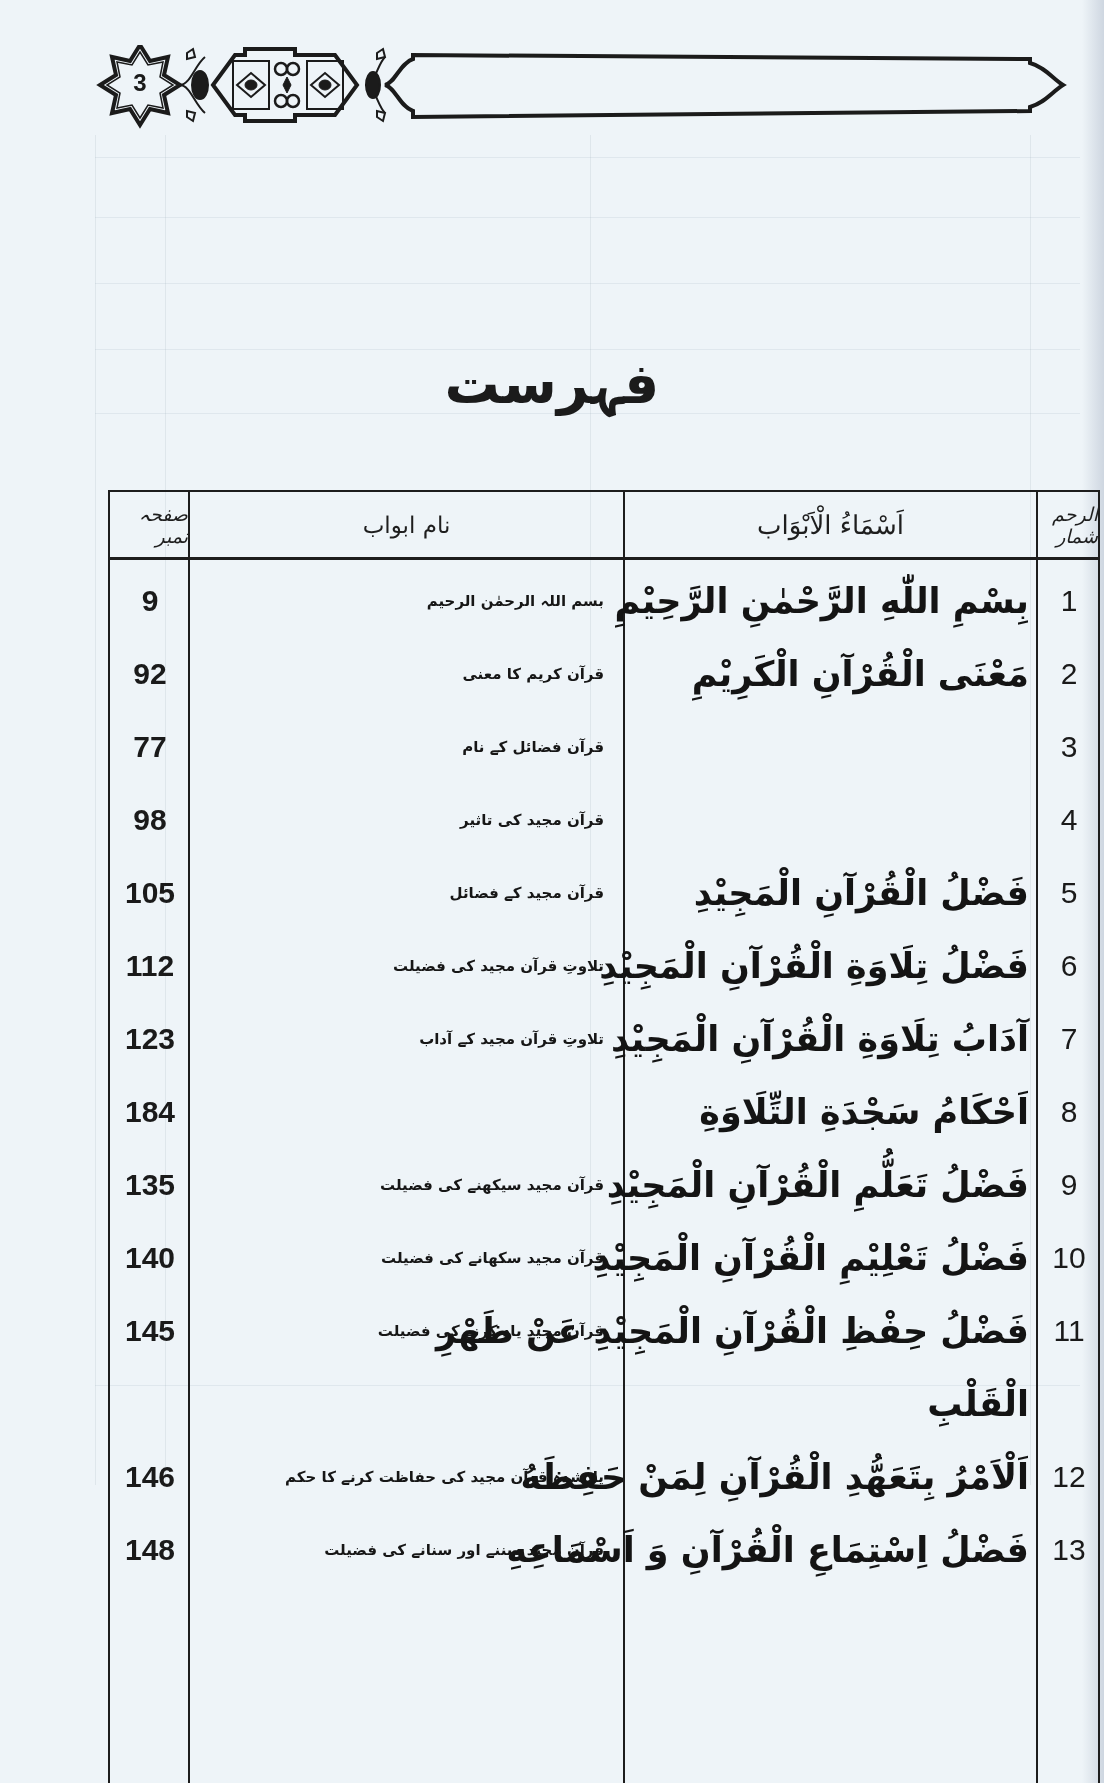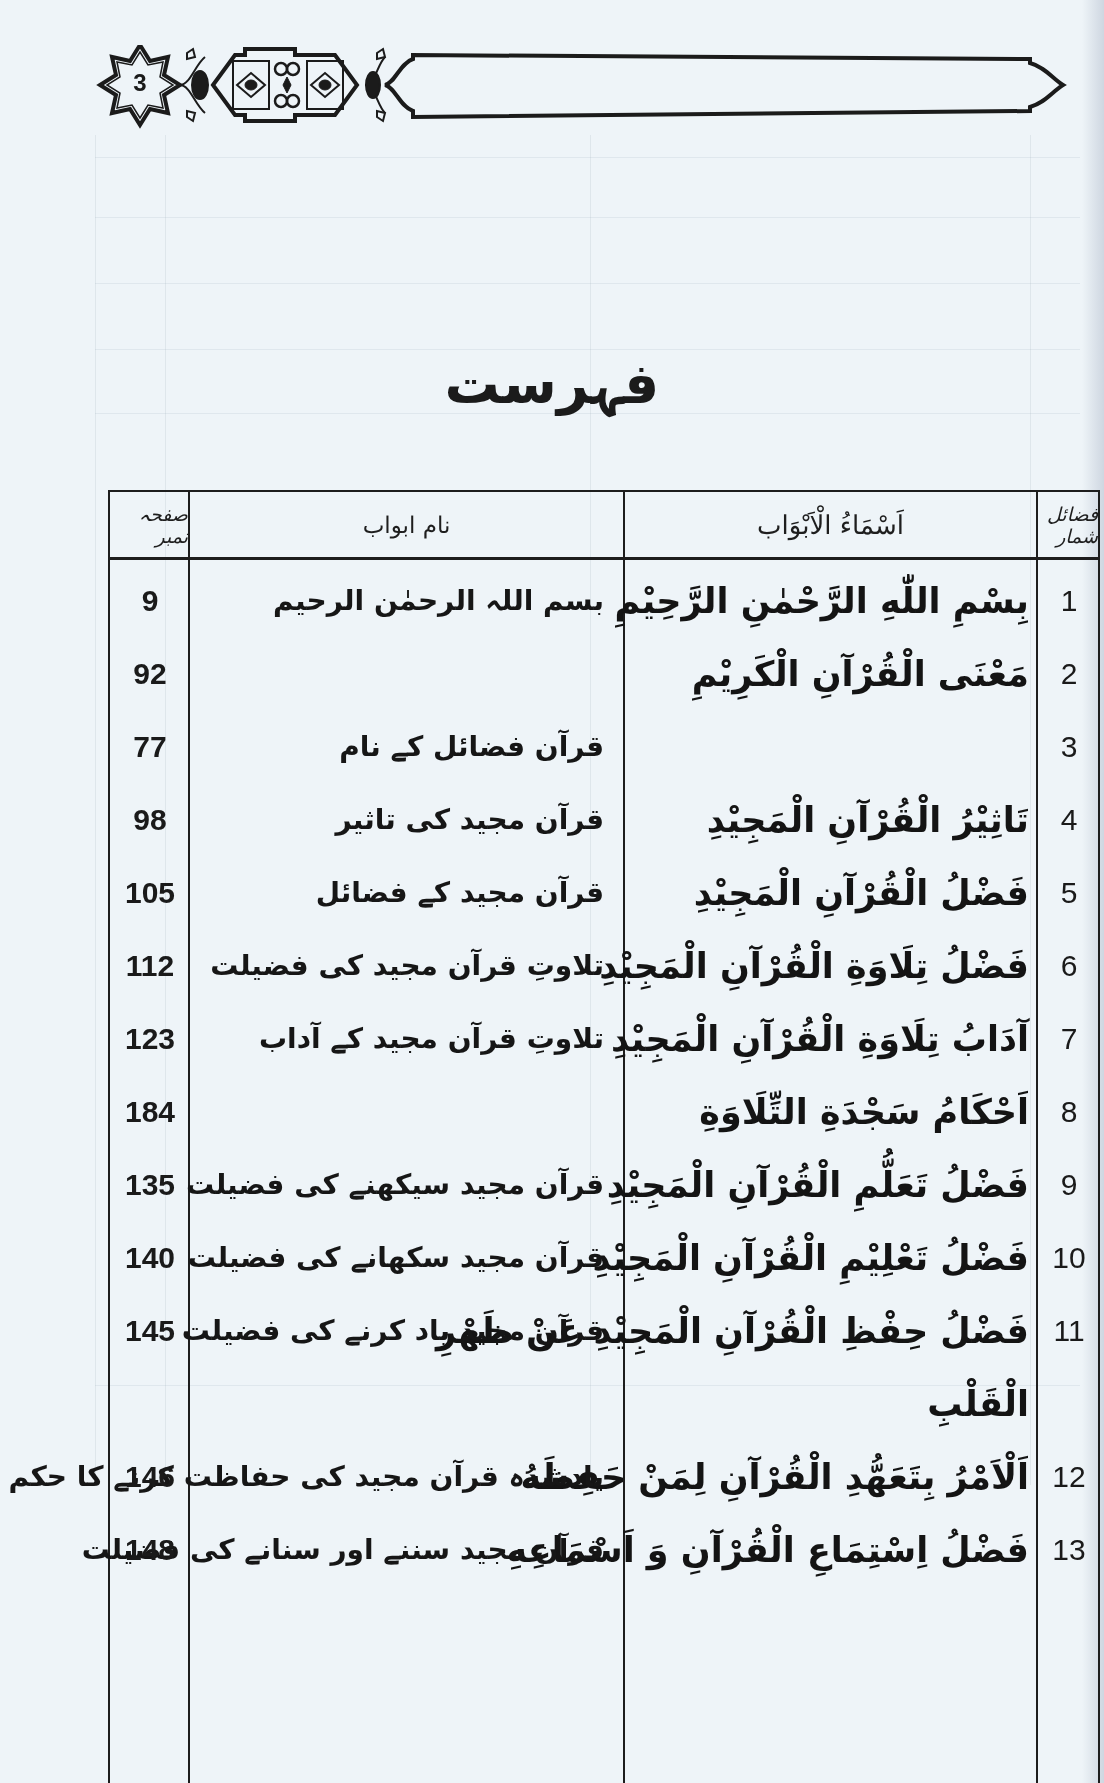--- a/index.html
+++ b/index.html
@@ -55,21 +55,21 @@
     left: 930px; width: 58px; justify-content: center;
     font-family: "Liberation Sans", sans-serif; font-size: 30px; color: #1a1a1a;
   }
   .c-ar {
     left: 515px; width: 408px; justify-content: flex-start; direction: rtl; padding-right: 4px;
     font-family: "DejaVu Sans", sans-serif; font-weight: bold; font-size: 35px; color: #141414;
     white-space: nowrap;
   }
   .c-ur {
     left: 80px; width: 430px; justify-content: flex-start; direction: rtl; padding-right: 16px;
-    font-family: "DejaVu Sans", sans-serif; font-weight: bold; font-size: 28px; color: #161616;
+    font-family: "DejaVu Sans", sans-serif; font-weight: bold; font-size: 15px; color: #161616;
     white-space: nowrap;
   }
   .c-pg {
     left: 0; width: 80px; justify-content: center;
     font-family: "Liberation Sans", sans-serif; font-weight: bold; font-size: 30px; color: #1a1a1a;
   }
 </style>
 </head>
 <body>
 
@@ -138,41 +138,41 @@
 
 <div class="toc">
   <div class="col-line" style="left:78px"></div>
   <div class="col-line" style="left:513px"></div>
   <div class="col-line" style="left:926px"></div>
   <div class="header-line"></div>
 
   <div class="th pg" style="left:0;width:78px">صفحہ نمبر</div>
   <div class="th ur" style="left:80px;width:433px">نام ابواب</div>
   <div class="th ar" style="left:515px;width:411px">اَسْمَاءُ الْاَبْوَاب</div>
-  <div class="th sn" style="left:928px;width:60px">فضائل شمار</div>
+  <div class="th sn" style="left:928px;width:60px">الرحم شمار</div>
 
   <div class="row" style="top:72px">
     <div class="cell c-sn">1</div>
     <div class="cell c-ar">بِسْمِ اللّٰهِ الرَّحْمٰنِ الرَّحِيْمِ</div>
     <div class="cell c-ur">بسم اللہ الرحمٰن الرحیم</div>
     <div class="cell c-pg">9</div>
   </div>
   <div class="row" style="top:145px">
     <div class="cell c-sn">2</div>
     <div class="cell c-ar">مَعْنَى الْقُرْآنِ الْكَرِيْمِ</div>
+    <div class="cell c-ur">قرآن کریم کا معنی</div>
     <div class="cell c-pg">92</div>
   </div>
   <div class="row" style="top:218px">
     <div class="cell c-sn">3</div>
     <div class="cell c-ur">قرآن فضائل کے نام</div>
     <div class="cell c-pg">77</div>
   </div>
   <div class="row" style="top:291px">
     <div class="cell c-sn">4</div>
-    <div class="cell c-ar">تَاثِيْرُ الْقُرْآنِ الْمَجِيْدِ</div>
     <div class="cell c-ur">قرآن مجید کی تاثیر</div>
     <div class="cell c-pg">98</div>
   </div>
   <div class="row" style="top:364px">
     <div class="cell c-sn">5</div>
     <div class="cell c-ar">فَضْلُ الْقُرْآنِ الْمَجِيْدِ</div>
     <div class="cell c-ur">قرآن مجید کے فضائل</div>
     <div class="cell c-pg">105</div>
   </div>
   <div class="row" style="top:437px">

